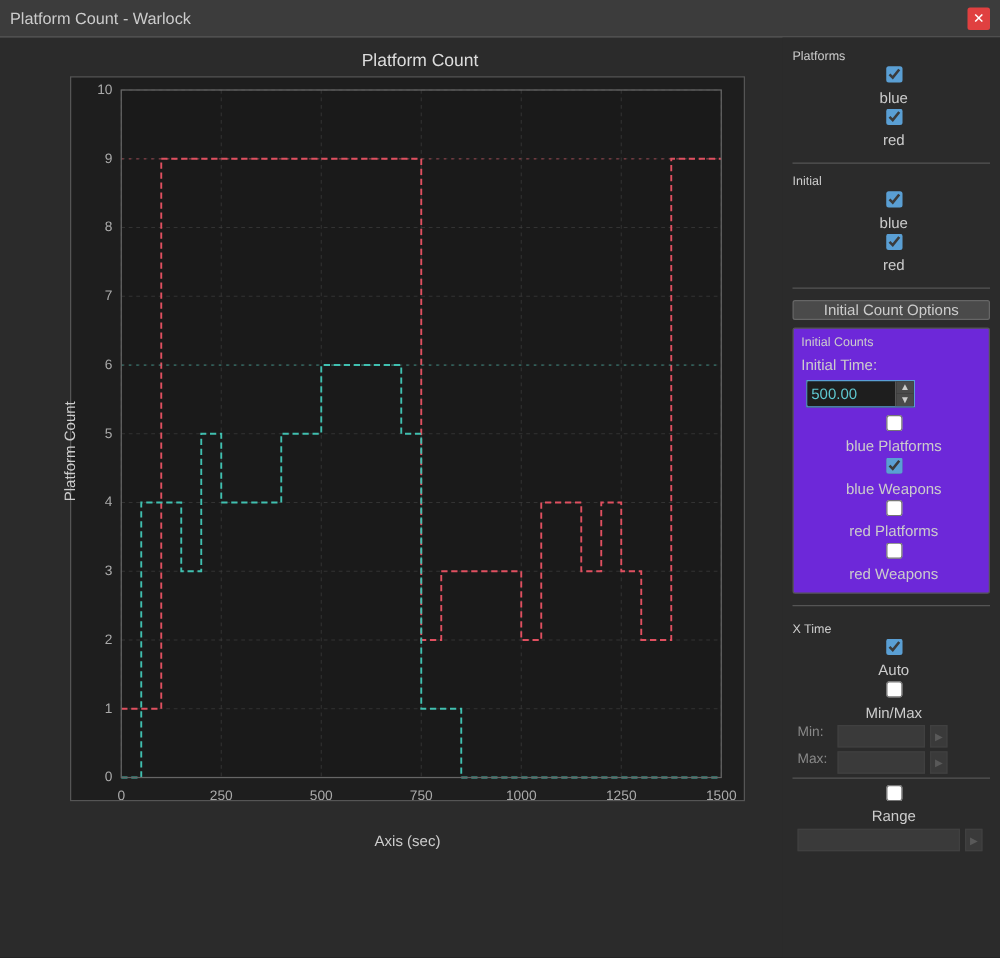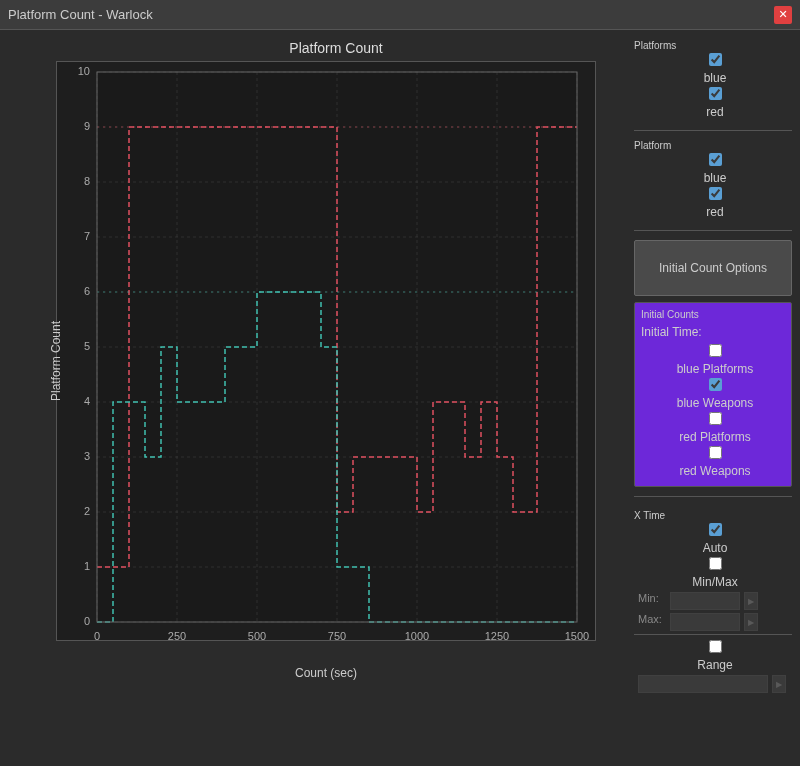--- a/index.html
+++ b/index.html
@@ -112,21 +112,21 @@
     }
     .divider {
       border: none;
       border-top: 1px solid #555;
       margin: 3px 0;
     }
     .btn-initial-count {
       background: #4a4a4a;
       color: #ccc;
       border: 1px solid #666;
-      padding: 20px 8px;
+      padding: 0 8px;
       font-size: 12px;
       cursor: pointer;
       width: 100%;
       text-align: center;
       border-radius: 2px;
     }
     .initial-counts-section {
       background: #6d28d9;
       border: 1px solid #555;
       padding: 6px;
@@ -340,61 +340,70 @@
               520,560
             " fill="none" stroke="#40c0b0" stroke-width="1.5" stroke-dasharray="5,3"></polyline>
 
           <line x1="40" y1="230" x2="520" y2="230" stroke="#40c0b0" stroke-width="1" stroke-dasharray="2,4" opacity="0.5"></line>
 
           <line x1="40" y1="65" x2="520" y2="65" stroke="#e05060" stroke-width="1" stroke-dasharray="2,4" opacity="0.5"></line>
 
           <rect x="40" y="10" width="480" height="550" fill="none" stroke="#666" stroke-width="1"></rect>
         </svg>
       </div>
-      <div class="chart-x-label" style="text-align:center; width:540px; margin-left:0;">Count (sec)</div>
+      <div class="chart-x-label" style="text-align:center; width:540px; margin-left:0;">Axis (sec)</div>
     </div>
   </div>
 
   <div class="sidebar">
 
     <div>
       <div class="section-label">Platforms</div>
       <div class="checkbox-row">
         <input type="checkbox" id="cb-blue-plat" checked="" style="">
         <label for="cb-blue-plat" class="checkbox-label">blue</label>
       </div>
       <div class="checkbox-row">
         <input type="checkbox" id="cb-red-plat" checked="" style="">
         <label for="cb-red-plat" class="checkbox-label">red</label>
       </div>
     </div>
 
     <hr class="divider">
 
     <div>
-      <div class="section-label">Platform</div>
+      <div class="section-label">Initial</div>
       <div class="checkbox-row">
         <input type="checkbox" id="cb-blue-weap" checked="" style="">
         <label for="cb-blue-weap" class="checkbox-label">blue</label>
       </div>
       <div class="checkbox-row">
         <input type="checkbox" id="cb-red-weap" checked="" style="">
         <label for="cb-red-weap" class="checkbox-label">red</label>
       </div>
     </div>
 
     <hr class="divider">
 
     <button class="btn-initial-count">Initial Count Options</button>
 
     <div class="initial-counts-section">
       <div class="section-label" style="margin-bottom:5px;">Initial Counts</div>
 
       <div class="initial-time-row">
         <span class="initial-time-label">Initial Time:</span>
+      </div>
+      <div style="display:flex; align-items:center; margin-bottom:6px; margin-left:4px;">
+        <div class="spinbox-container">
+          <input type="text" class="spinbox-input" value="500.00" style="">
+          <div class="spinbox-btns">
+            <button class="spinbox-btn">▲</button>
+            <button class="spinbox-btn">▼</button>
+          </div>
+        </div>
       </div>
 
       <div class="checkbox-row">
         <input type="checkbox" id="cb-bp-ic" style="">
         <label for="cb-bp-ic" class="checkbox-label">blue Platforms</label>
       </div>
       <div class="checkbox-row">
         <input type="checkbox" id="cb-bw-ic" checked="" style="">
         <label for="cb-bw-ic" class="checkbox-label">blue Weapons</label>
       </div>

